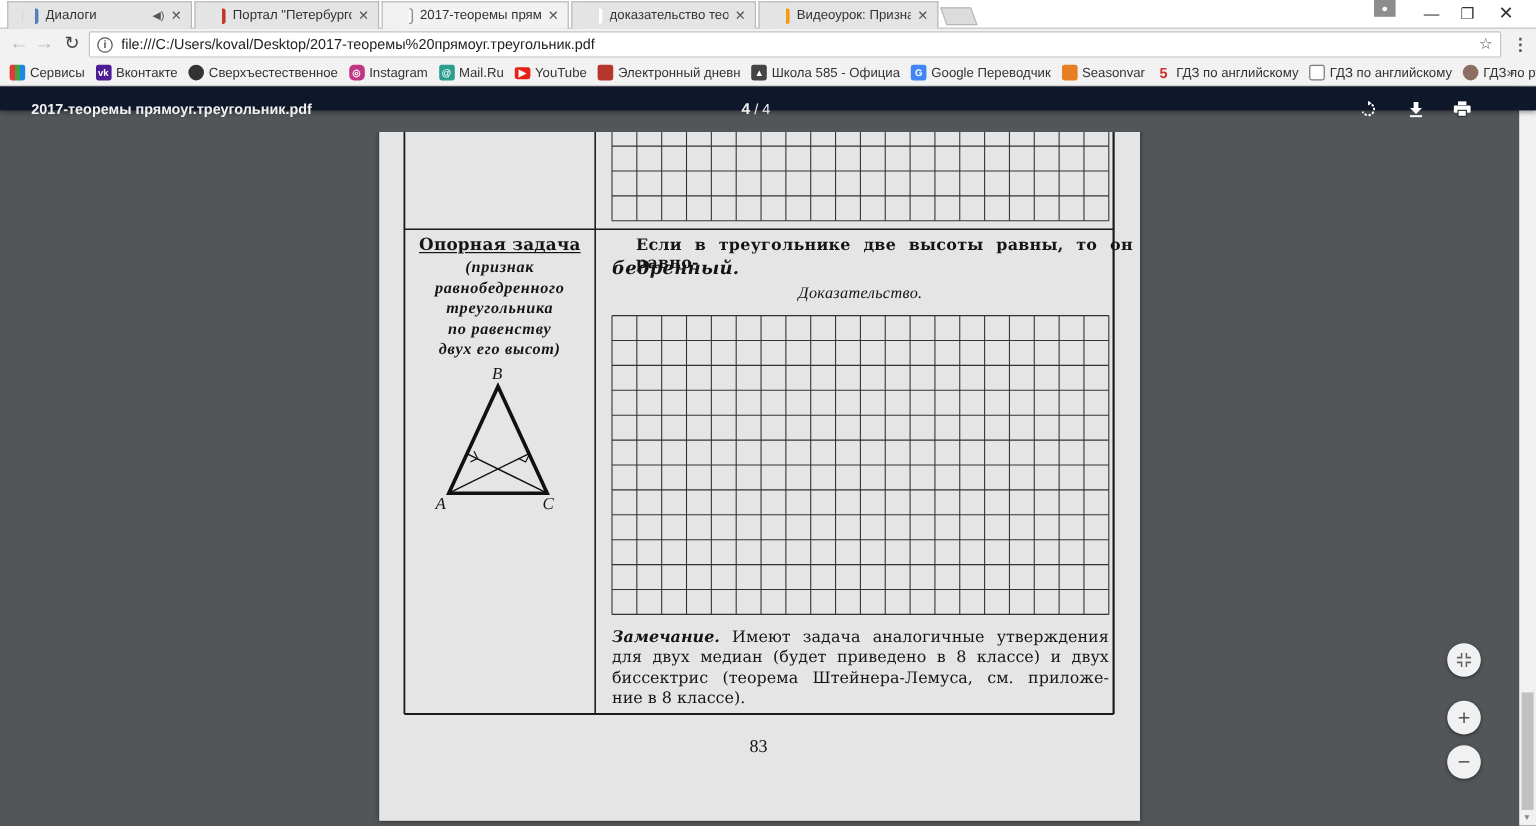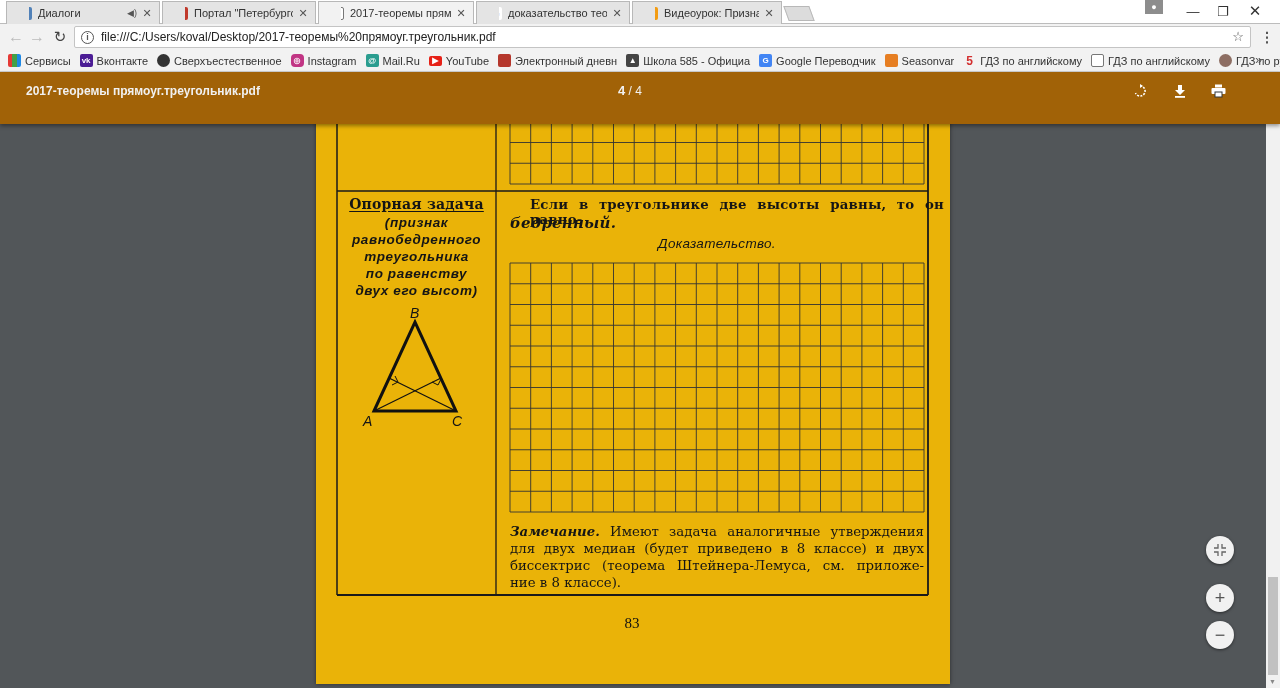--- a/index.html
+++ b/index.html
@@ -22,39 +22,39 @@
   .omnibox { position: absolute; left: 74px; top: 2px; width: 1177px; height: 22px; background: #fff; border: 1px solid #c4c4c4; border-radius: 2px; display: flex; align-items: center; padding-left: 6px; font-size: 12px; color: #222; }
   .omnibox .info { width: 13px; height: 13px; border: 1px solid #555; border-radius: 50%; font-size: 9px; text-align: center; line-height: 11px; color: #555; margin-right: 7px; font-weight: bold; }
   .omnibox .star { position: absolute; right: 6px; top: 2px; font-size: 13px; color: #555; }
   .menu-dots { position: absolute; left: 1260px; top: 3px; width: 12px; height: 20px; font-size: 14px; color: #555; text-align: center; line-height: 20px; font-weight: bold; }
   
   .bookmarks { position: absolute; left: 0; top: 50px; width: 1280px; height: 22px; background: #f2f2f2; border-bottom: 1px solid #d0d0d0; display: flex; align-items: center; padding-left: 8px; font-size: 11px; color: #333; white-space: nowrap; }
   .bm { display: flex; align-items: center; margin-right: 9px; }
   .bm .ico { width: 13px; height: 13px; border-radius: 2px; margin-right: 4px; display: inline-flex; align-items: center; justify-content: center; font-size: 8px; color: #fff; font-weight: bold; flex: none; }
   .bm-more { position: absolute; right: 18px; top: 3px; font-size: 12px; color: #555; }
   
-  .pdfbar { position: absolute; left: 0; top: 72px; width: 1280px; height: 52px; background: #a16207; color: #fff; box-shadow: 0 2px 4px rgba(0,0,0,0.4); z-index: 10; }
+  .pdfbar { position: absolute; left: 0; top: 72px; width: 1280px; height: 20px; background: #0f172a; color: #fff; box-shadow: 0 2px 4px rgba(0,0,0,0.4); z-index: 10; }
   .pdfbar .fname { position: absolute; left: 26px; top: 12px; font-size: 12px; font-weight: bold; color: #f1f1f1; }
   .pdfbar .pages { position: absolute; left: 618px; top: 11px; font-size: 12px; color: #f1f1f1; }
   .pdfbar .pages b { font-weight: bold; font-size: 13px; }
   .pdfbar .ibtn { position: absolute; top: 9px; width: 20px; height: 20px; display: flex; align-items: center; justify-content: center; }
   
   .viewer { position: absolute; left: 0; top: 110px; width: 1266px; height: 578px; background: #525659; overflow: hidden; }
-  .page { position: absolute; left: 316px; top: -10px; width: 634px; height: 584px; background: #eab308; box-shadow: 0 0 4px rgba(0,0,0,0.5); }
+  .page { position: absolute; left: 316px; top: -10px; width: 634px; height: 584px; background: #e5e5e5; box-shadow: 0 0 4px rgba(0,0,0,0.5); }
   .scrollbar { position: absolute; left: 1266px; top: 72px; width: 14px; height: 616px; background: #f1f1f1; }
   .scroll-up { position: absolute; top: 3px; left: 3px; font-size: 7px; color: #666; }
   .scroll-down { position: absolute; bottom: 3px; left: 3px; font-size: 7px; color: #888; }
   .scroll-thumb { position: absolute; left: 2px; top: 505px; width: 10px; height: 98px; background: #c1c1c1; }
   
   .fab { position: absolute; width: 28px; height: 28px; border-radius: 50%; background: #f1f1f1; box-shadow: 0 1px 3px rgba(0,0,0,0.5); display: flex; align-items: center; justify-content: center; color: #555; font-size: 18px; line-height: 1; }
   
   .abs { position: absolute; }
   .serif { font-family: "Liberation Serif", serif; color: #111; }
   .book-text { font-family: "DejaVu Serif", serif; font-weight: bold; font-size: 13.5px; color: #151515; letter-spacing: 0.2px; }
-  .book-ital { font-family: Liberation Sans, sans-serif; font-style: italic; font-size: 13.5px; color: #151515; }
+  .book-ital { font-family: Liberation Serif, serif; font-style: italic; font-size: 13.5px; color: #151515; }
 </style>
 </head>
 <body>
 
 <div class="tabstrip">
   <div class="tab" style="left:6px;width:154px;">
     <span class="fav" style="background:#5181b8;">▪</span>
     <span class="title">Диалоги</span>
     <span class="audio">◀)</span>
     <span class="close">✕</span>

